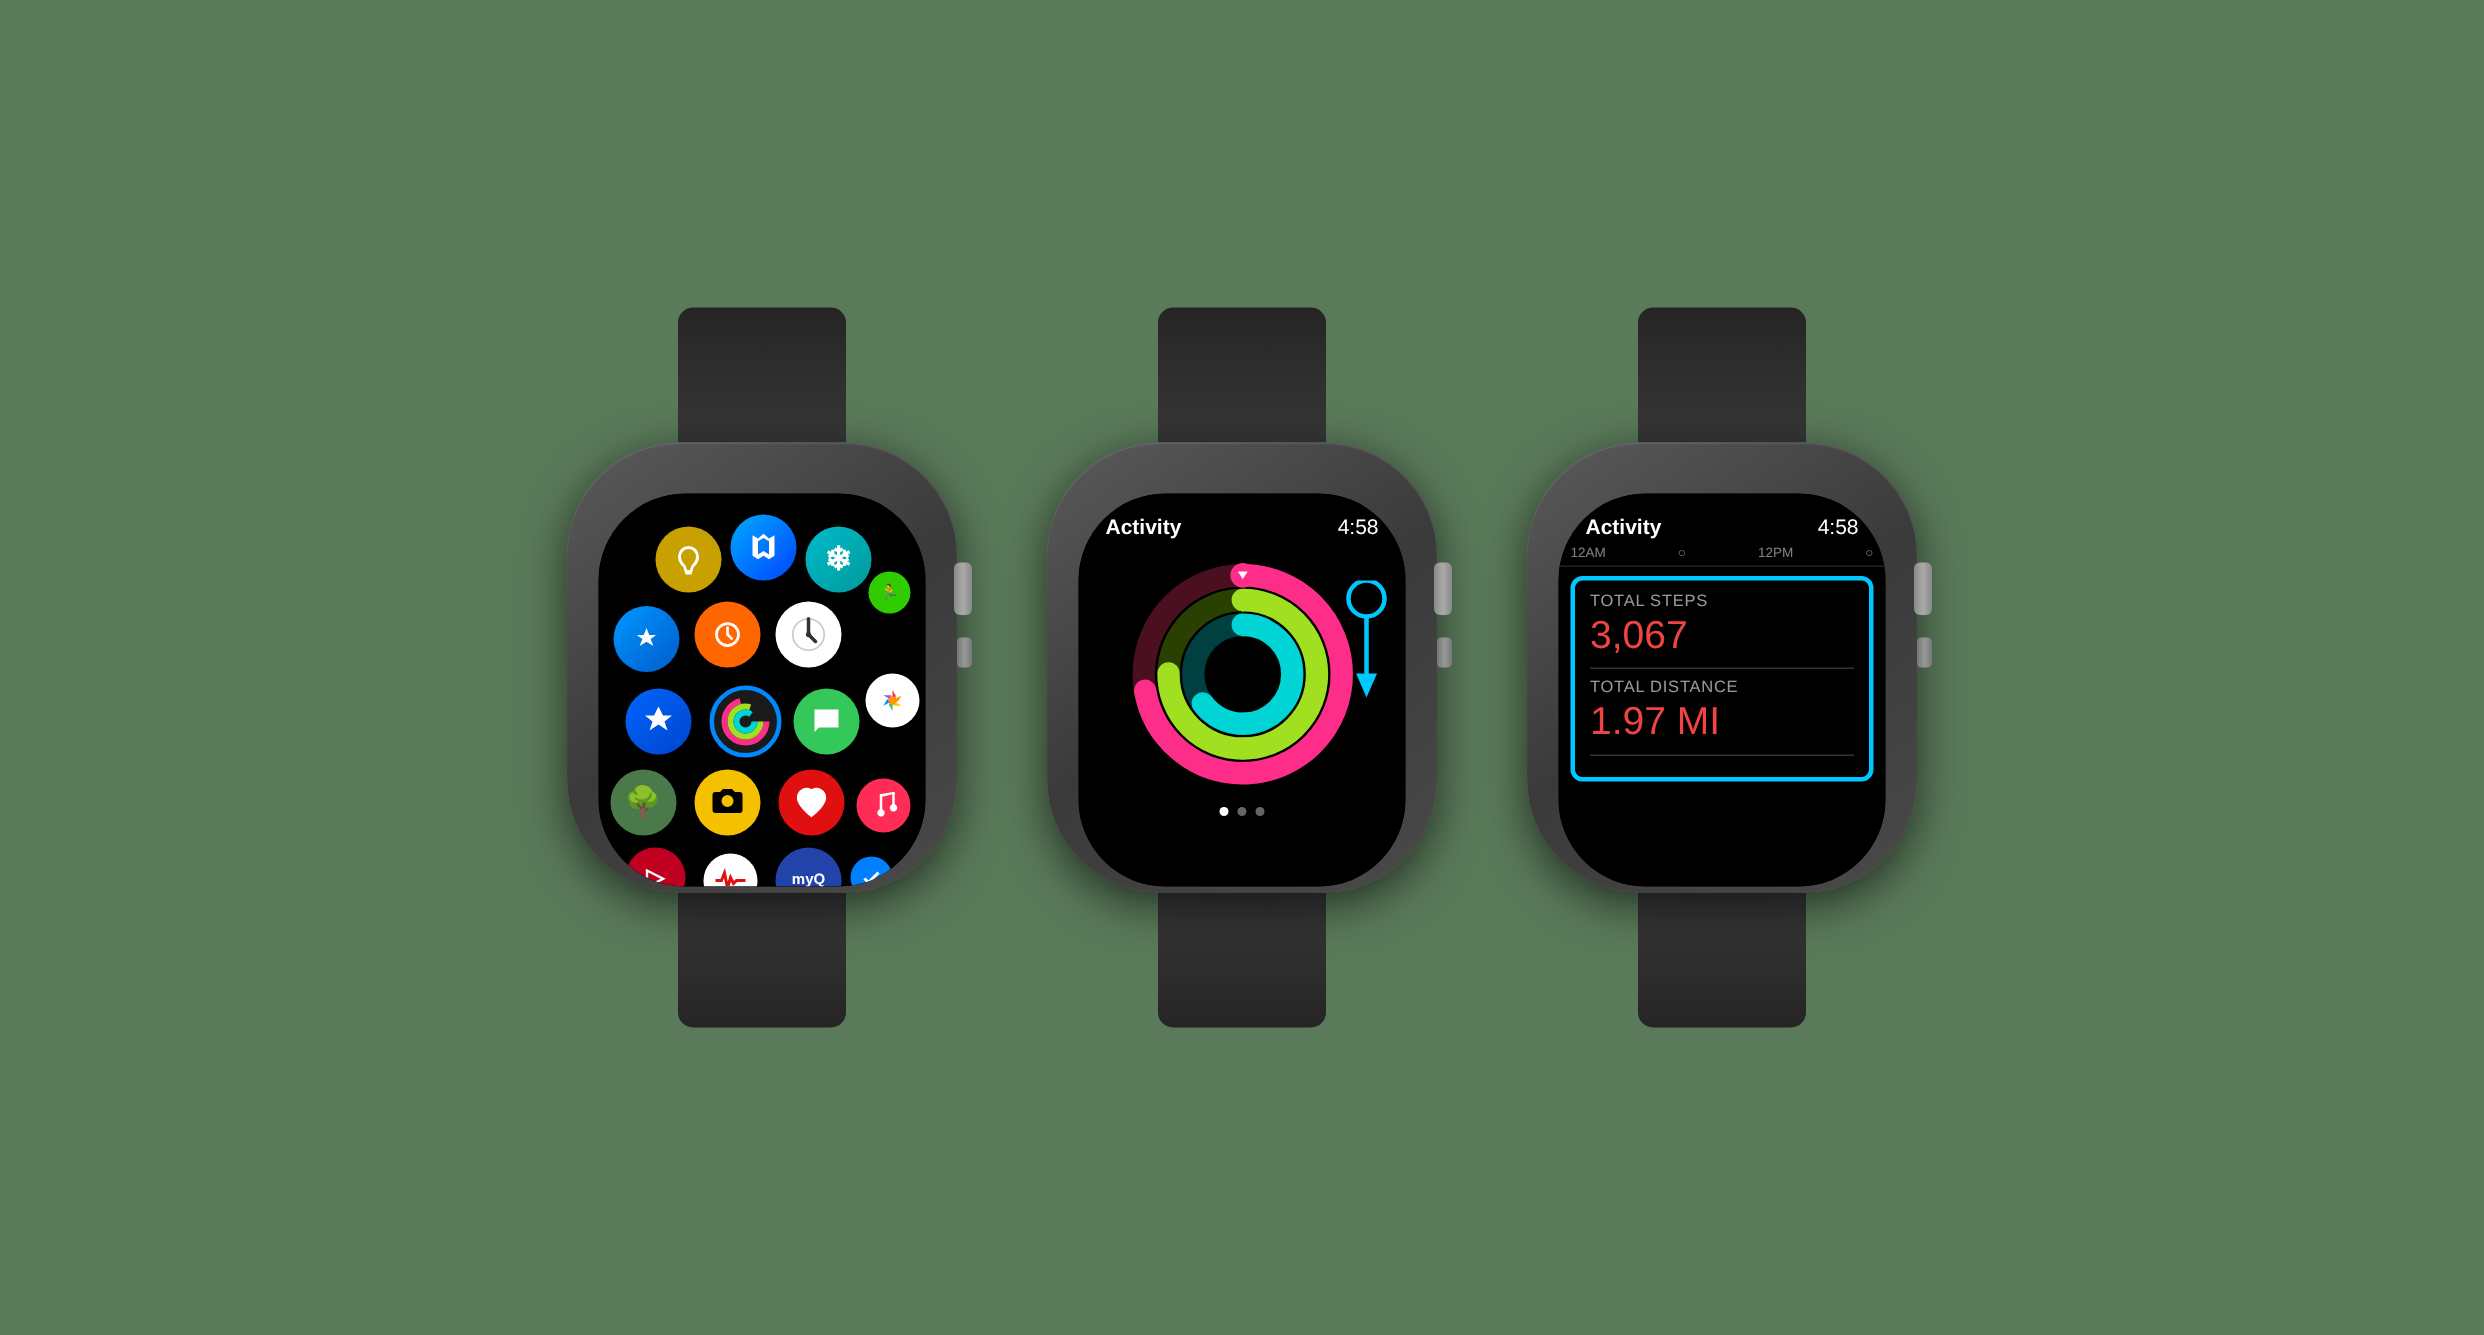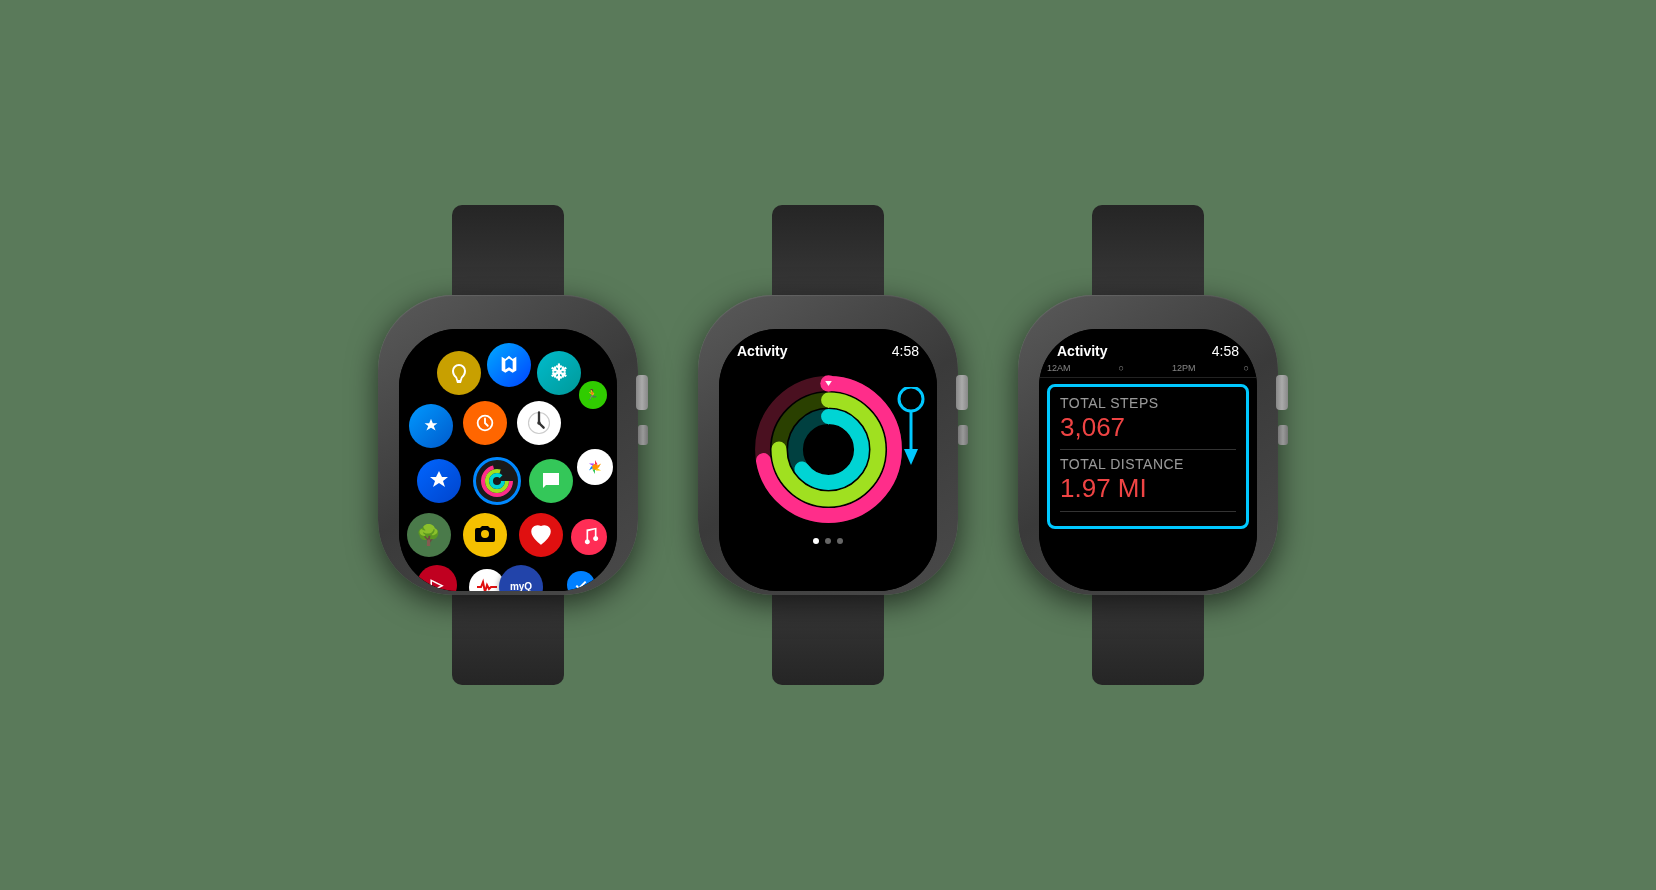--- a/index.html
+++ b/index.html
@@ -200,21 +200,21 @@
       padding: 8px 10px;
       flex: 1;
     }
 
     .stat-item {
       margin-bottom: 8px;
     }
 
     .stat-label {
       color: rgba(255,255,255,0.6);
-      font-size: 14px;
+      font-size: 11px;
       letter-spacing: 0.5px;
       text-transform: uppercase;
       margin-bottom: 2px;
     }
 
     .stat-value {
       color: #ef4444;
       font-size: 26px;
       font-weight: 200;
       line-height: 1.1;
@@ -337,21 +337,21 @@
         </div>
 
         <div class="app-icon" style="left:18px;top:236px;width:40px;height:40px;background:#c00020;">
           <div style="font-size:16px;color:white;font-weight:bold;">▷</div>
         </div>
         <div class="app-icon" style="left:70px;top:240px;width:36px;height:36px;background:white;">
           <svg width="24" height="24" viewBox="0 0 24 24">
               <path d="M2 12 L6 12 L8 7 L10 17 L12 10 L14 14 L16 12 L22 12" fill="none" stroke="#e01010" stroke-width="2"></path>
             </svg>
         </div>
-        <div class="app-icon" style="left:100px;top:236px;width:44px;height:44px;background:#2244aa;justify-content:center;">
+        <div class="app-icon" style="left:118px;top:236px;width:44px;height:44px;background:#2244aa;justify-content:center;">
           <span style="color:white;font-size:10px;font-weight:bold;">myQ</span>
         </div>
         <div class="app-icon" style="left:168px;top:242px;width:28px;height:28px;background:#0080ff;">
           <svg width="16" height="16" viewBox="0 0 24 24">
               <path d="M5 13l4 4L19 7" stroke="white" stroke-width="3" fill="none"></path>
             </svg>
         </div>
 
       </div>
     </div>

